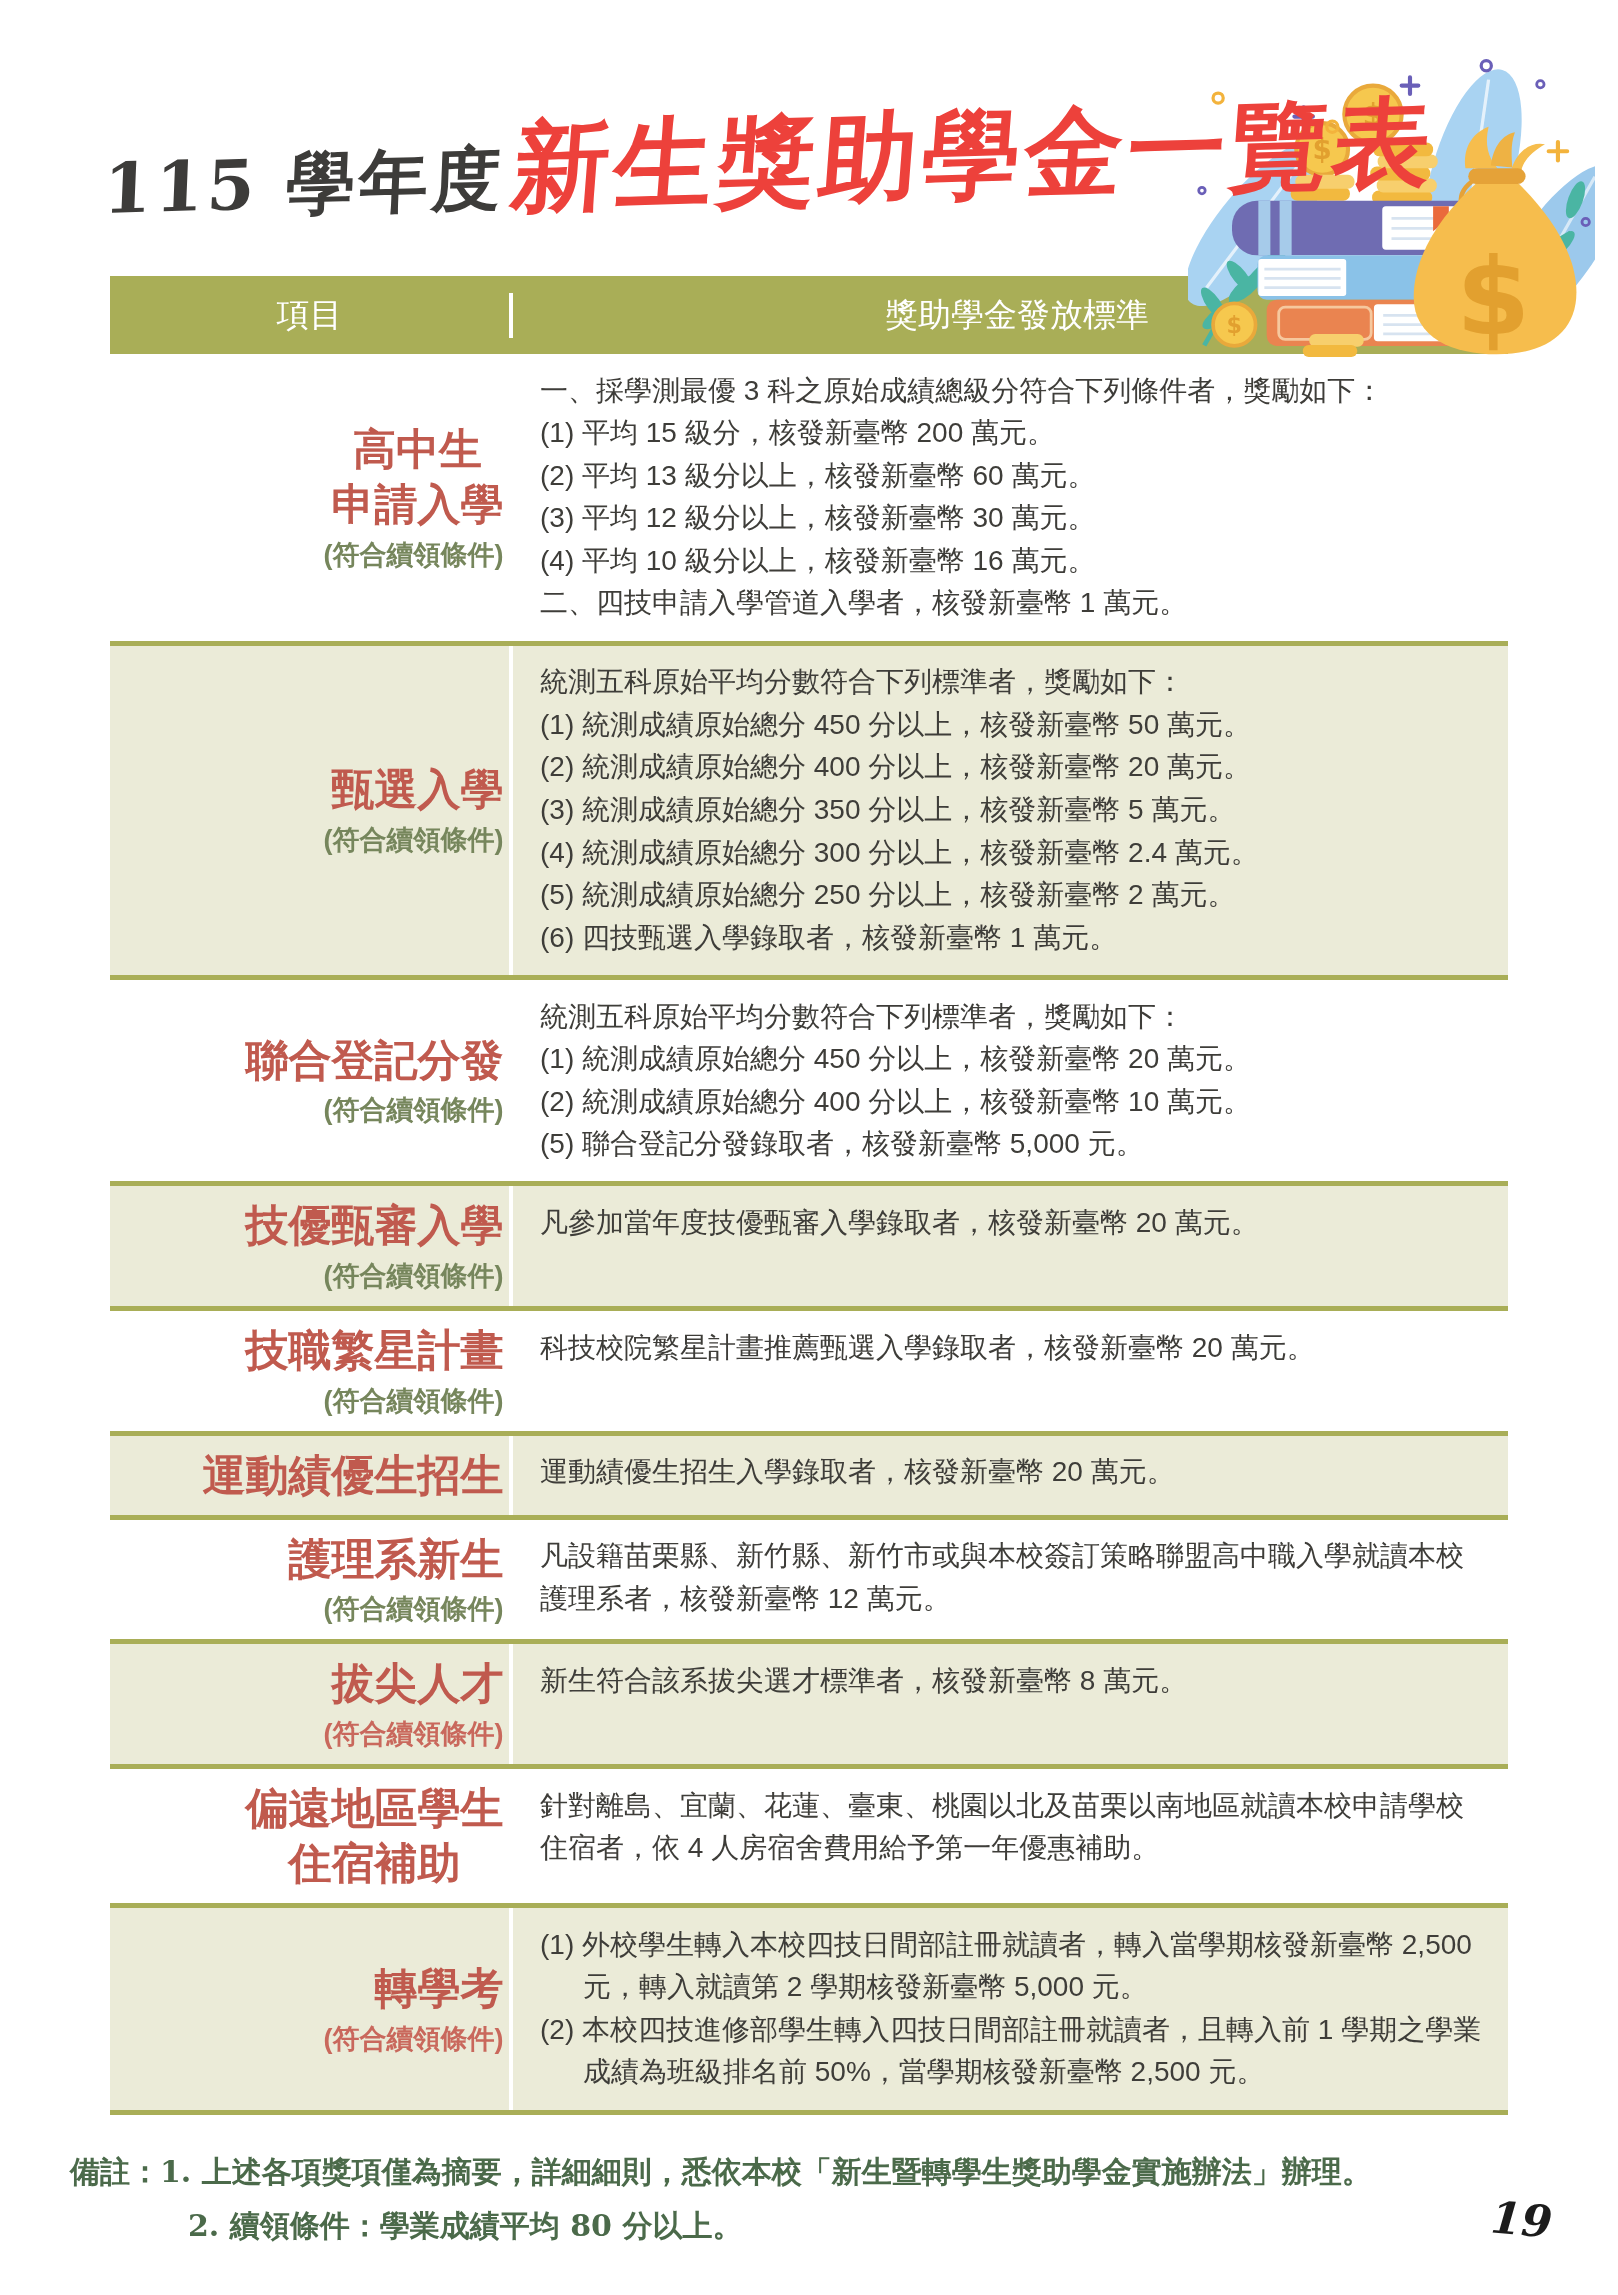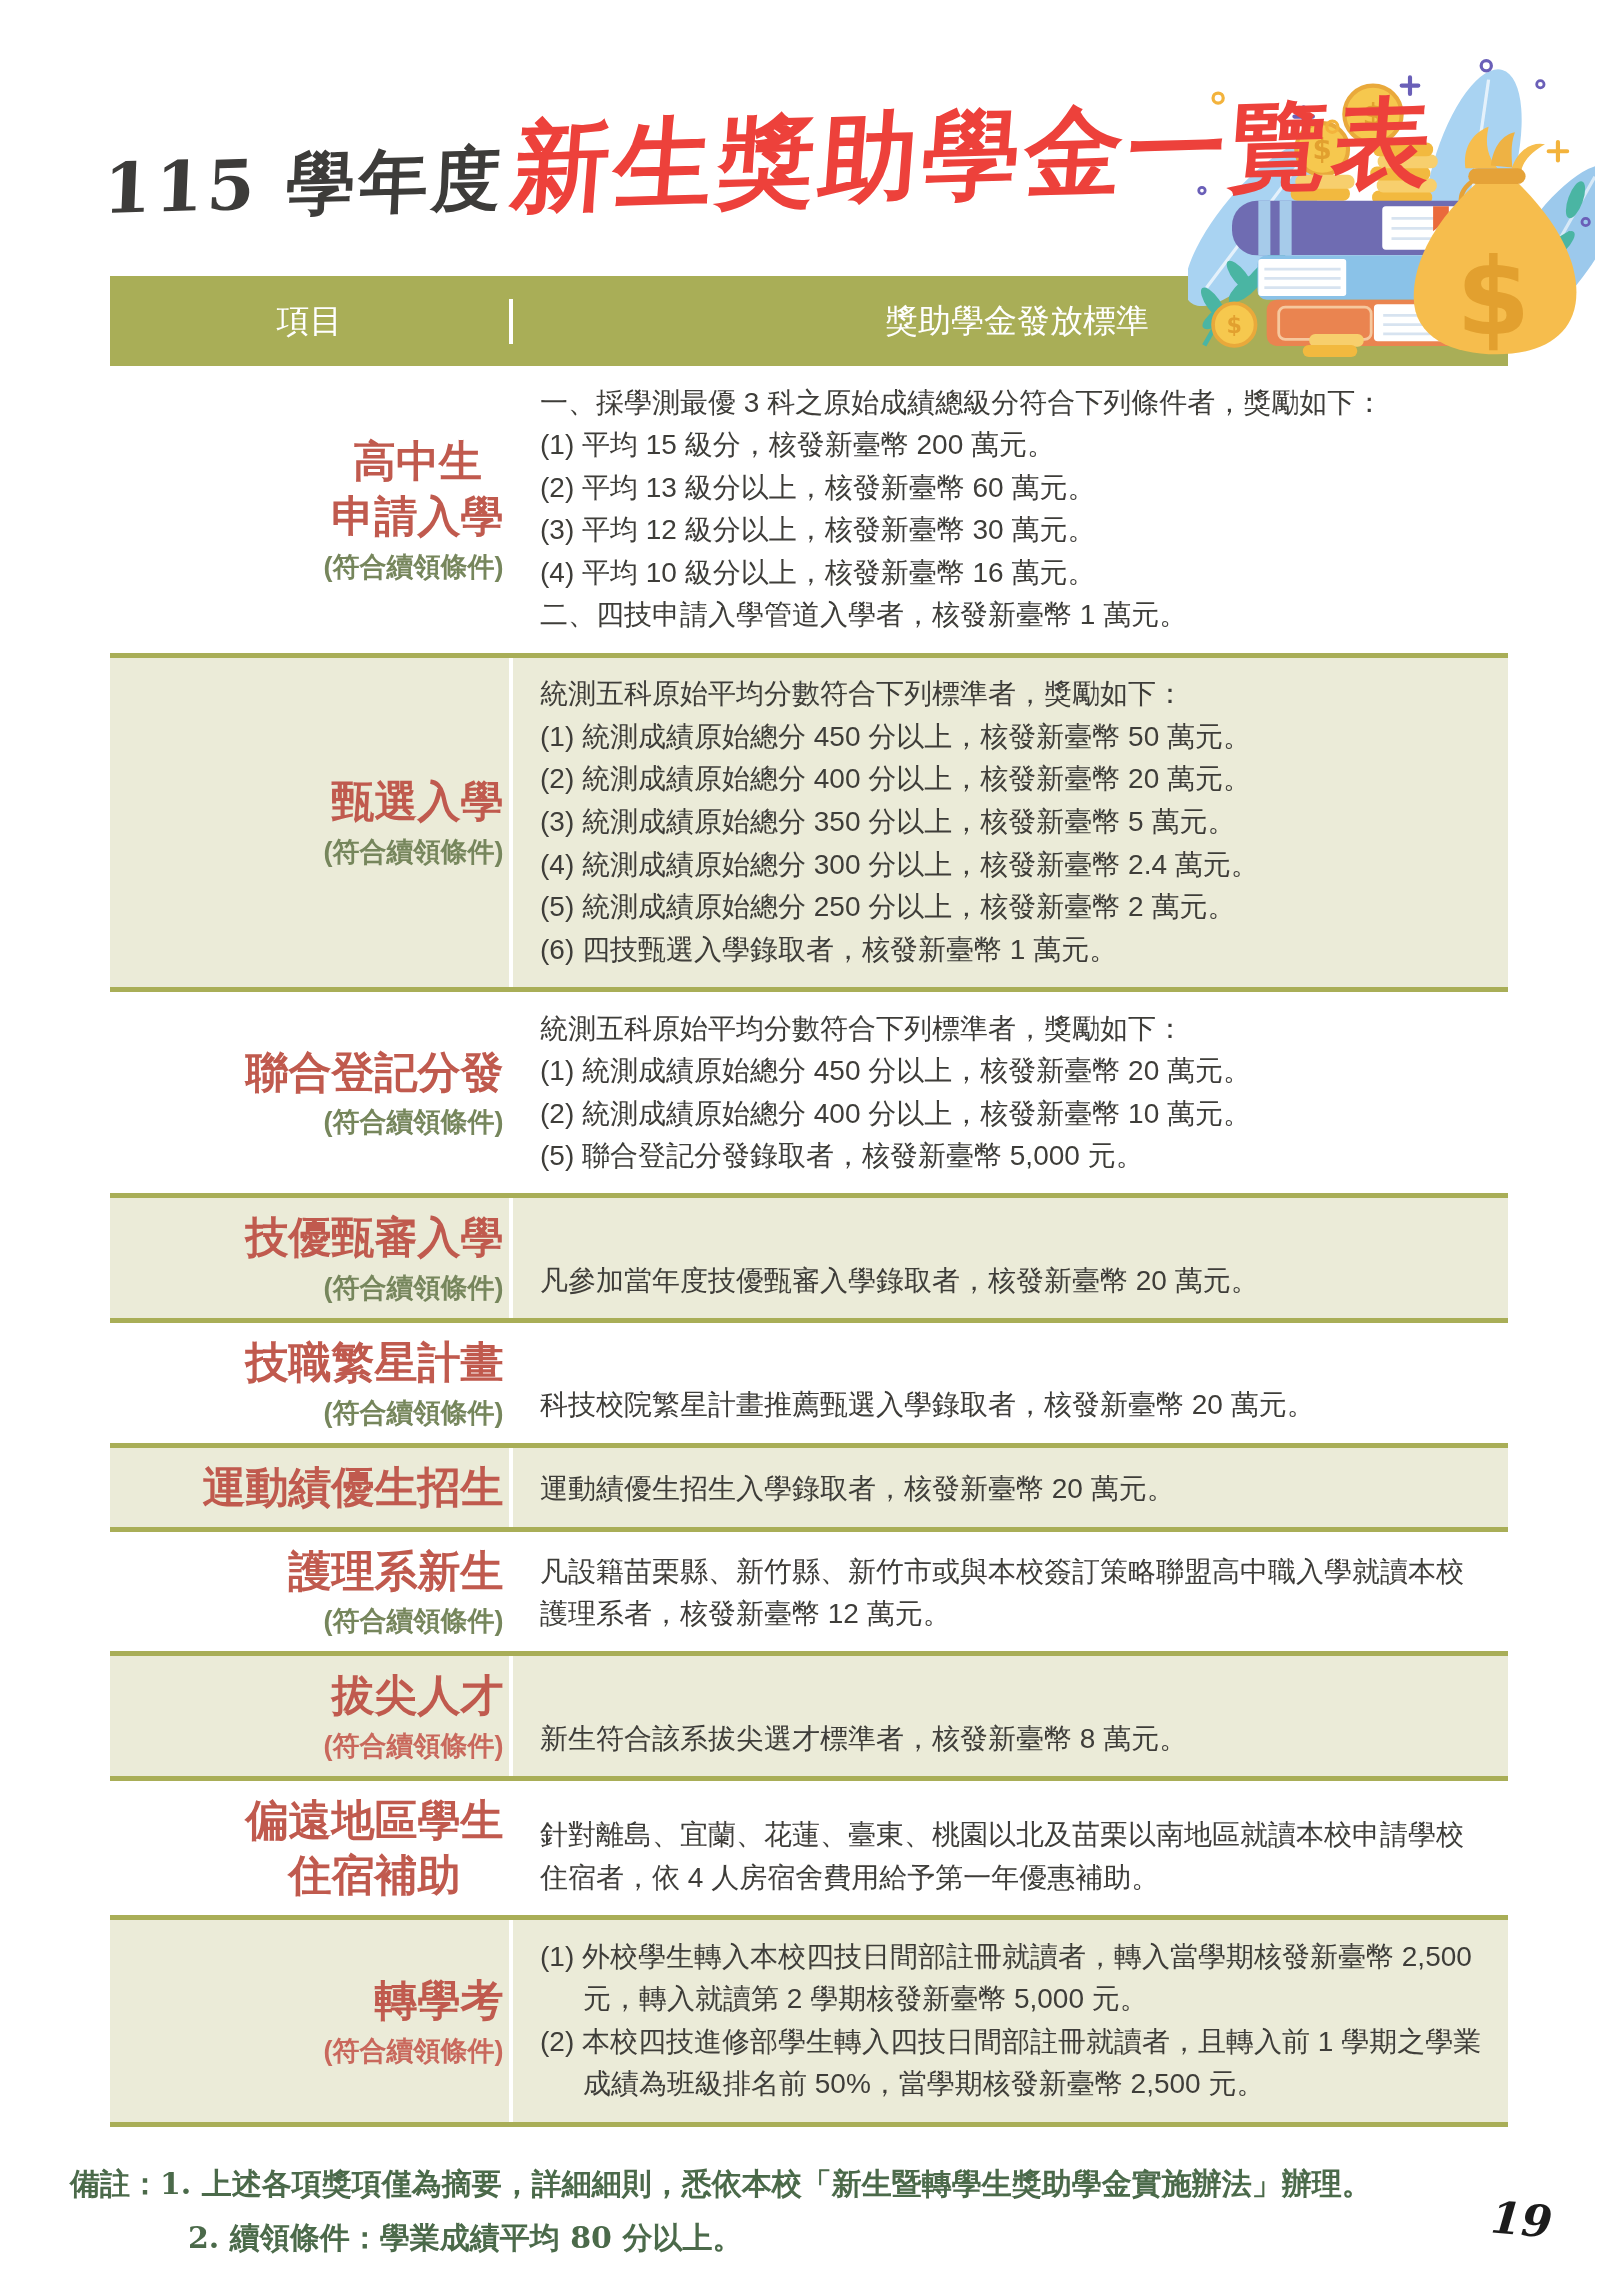--- a/index.html
+++ b/index.html
@@ -11,37 +11,37 @@
                transform:rotate(-1.6deg);transform-origin:left bottom;white-space:nowrap;}
   .title-prefix{font-family:"DejaVu Serif",serif;font-weight:700;font-size:69px;color:#3d3c3a;
                 letter-spacing:3.7px;display:inline-block;transform:skewX(-4deg);}
   .title-main{font-family:"DejaVu Serif",serif;font-weight:800;font-size:98px;color:#ed413b;
               letter-spacing:4.6px;margin-left:8.3px;display:inline-block;transform:skewX(-6deg);}
 
   
   .content{position:absolute;left:0;top:276px;width:1618px;z-index:2;}
   .table{margin-left:110px;margin-right:110px;border-bottom:5.6px solid #a9ae57;}
 
-  .thead{display:flex;background:#a9ae57;height:90px;align-items:center;color:#ffffff;font-size:33px;}
+  .thead{display:flex;background:#a9ae57;height:78px;align-items:center;color:#ffffff;font-size:33px;}
   .th-item{width:403px;box-sizing:border-box;border-right:4.6px solid #ffffff;text-align:center;}
   .th-standard{flex:1;text-align:center;margin-left:13px;}
 
   .row{display:flex;background:#ffffff;}
   .row + .row{border-top:5.6px solid #a9ae57;}
   .row.shaded{background:#ebebd8;}
 
   .cell-label{width:403px;box-sizing:border-box;border-right:4.6px solid #ffffff;
               display:flex;flex-direction:column;justify-content:center;align-items:flex-end;
               text-align:center;padding:12px 5.6px;}
   .label-main{color:#c05a4e;font-size:43px;font-weight:700;line-height:1.28;}
   .label-note{font-size:27px;color:#76865c;margin-top:4.6px;font-weight:700;}
   .label-note.red{color:#c9685c;}
 
   .cell-standard{flex:1;box-sizing:border-box;padding:15.7px 20.4px 15.7px 27px;
-                 display:flex;flex-direction:column;justify-content:flex-end;
+                 display:flex;flex-direction:column;justify-content:flex-start;
                  font-size:28px;line-height:1.52;color:#3e3d39;}
   .line{margin:0;}
   .line.hang{padding-left:43px;text-indent:-43px;}
   .seg.b{font-weight:400;}
 
   
   .footer{margin:30px 23px 0 70px;font-family:"DejaVu Serif",serif;font-weight:700;
           color:#4b6a4a;font-size:30px;line-height:1.8;}
   .footer-line.indent{padding-left:118px;}
 

